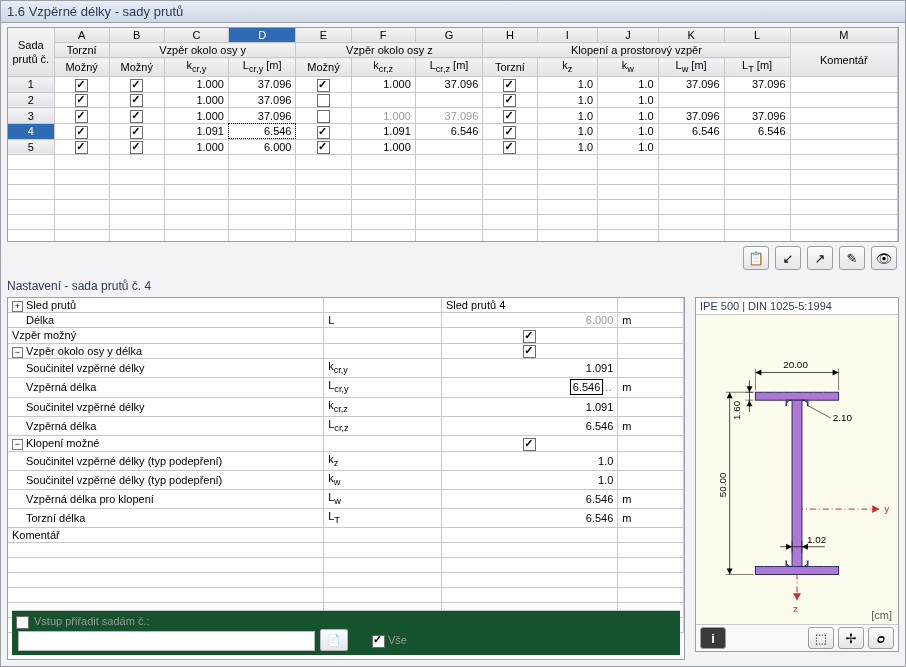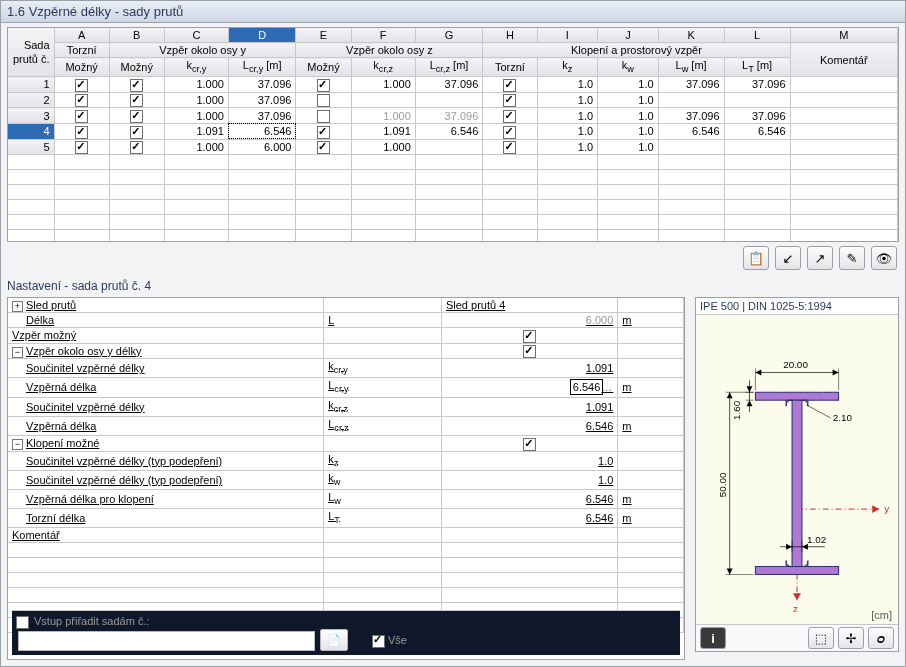--- a/index.html
+++ b/index.html
@@ -3,49 +3,49 @@
 <meta charset="utf-8">
 <style>
   html,body{margin:0;padding:0;font-family:"Segoe UI",Tahoma,sans-serif;font-size:11px;color:#000;background:#e8e8ea;}
   .window{width:906px;height:667px;background:#f3f3f5;border:1px solid #9aa0a8;box-sizing:border-box;position:relative;}
   .title{background:linear-gradient(#e9eef6,#cdd7e4);padding:3px 6px;color:#2b3a5e;font-size:13px;border-bottom:1px solid #9aa0a8;}
   .grid-area{position:absolute;left:6px;top:26px;right:6px;height:213px;border:1px solid #9aa0a8;background:#fff;overflow:hidden;}
   table{border-collapse:collapse;width:100%;}
   .main-grid td,.main-grid th{border-right:1px solid #c8c8cc;border-bottom:1px solid #c8c8cc;padding:0 4px;height:14px;line-height:14px;font-size:11px;overflow:hidden;white-space:nowrap;}
   .main-grid th{background:linear-gradient(#f4f4f7,#e2e2e7);font-weight:normal;text-align:center;}
   .main-grid th.col{height:14px;}
-  .main-grid .rowhead{background:linear-gradient(#f4f4f7,#e2e2e7);text-align:right;width:38px;}
+  .main-grid .rowhead{background:linear-gradient(#f4f4f7,#e2e2e7);text-align:center;width:38px;}
   .main-grid td{text-align:right;}
   .main-grid td.chk{text-align:center;}
   .main-grid .sel-row .rowhead{background:#2f6ab5;color:#fff;}
   .main-grid .sel-col{background:#2f6ab5 !important;color:#fff;}
   .main-grid .empty td{height:14px;}
   .grey{color:#9a9a9a;}
   .dotted{outline:1px dotted #000;outline-offset:-1px;}
   
   .cb{display:inline-block;width:11px;height:11px;border:1px solid #6e6e6e;background:#fff;vertical-align:middle;position:relative;}
   .cb.checked::after{content:"✓";position:absolute;top:-3px;left:0;font-size:11px;font-weight:bold;color:#000;}
   
   .tbar{position:absolute;right:8px;top:245px;display:flex;gap:6px;}
   .tbtn{width:24px;height:22px;border:1px solid #9aa0a8;border-radius:3px;background:linear-gradient(#fdfdfe,#e5e5e9);display:flex;align-items:center;justify-content:center;font-size:13px;cursor:pointer;}
   
   .bottom{position:absolute;left:6px;right:6px;top:278px;bottom:6px;}
   .bottom-title{color:#2b3a5e;font-size:12px;margin-bottom:2px;}
   .prop-panel{position:absolute;left:0;top:18px;width:678px;bottom:0;border:1px solid #9aa0a8;background:#fff;box-sizing:border-box;}
-  .prop-grid{width:100%;border-collapse:collapse;text-decoration:underline;}
+  .prop-grid{width:100%;border-collapse:collapse;}
   .prop-grid td{border-right:1px solid #c8c8cc;border-bottom:1px solid #c8c8cc;height:14px;line-height:14px;font-size:11px;padding:0 4px;white-space:nowrap;}
   .prop-grid .c0{width:300px;}
   .prop-grid .c1{width:115px;}
   .prop-grid .c2{width:175px;text-align:right;}
   .prop-grid .c3{width:60px;}
   .prop-grid .empt td{height:14px;}
   .tree{display:inline-block;width:9px;height:9px;border:1px solid #777;text-align:center;line-height:8px;font-size:9px;margin-right:3px;background:#fff;}
   .val-sel{border:1px solid #000;display:inline-block;padding:0 2px;margin-right:-2px;}
   
-  .foot{position:absolute;left:4px;right:4px;bottom:4px;height:44px;border-top:1px solid #c8c8cc;background:#0f172a;}
+  .foot{position:absolute;left:4px;right:4px;bottom:4px;height:44px;border-top:1px solid #c8c8cc;background:#14532d;}
   .foot .cb{margin:5px 4px 0 4px;}
   .foot-label{position:absolute;left:22px;top:4px;color:#9a9a9a;}
   .foot-input{position:absolute;left:6px;bottom:4px;width:295px;height:18px;border:1px solid #b8b8bc;background:#fff;}
   .foot-btn{position:absolute;left:308px;bottom:4px;width:26px;height:20px;border:1px solid #b8b8bc;border-radius:2px;background:linear-gradient(#fdfdfe,#e5e5e9);color:#999;display:flex;align-items:center;justify-content:center;}
   .foot-all{position:absolute;left:360px;bottom:7px;color:#9a9a9a;}
   
   .preview{position:absolute;right:0;top:18px;width:204px;bottom:8px;border:1px solid #9aa0a8;background:#fcfced;box-sizing:border-box;}
   .preview-title{background:#fff;border-bottom:1px solid #c8c8cc;padding:2px 4px;color:#2b3a5e;font-size:11px;}
   .preview-canvas{position:absolute;left:0;top:18px;right:0;bottom:28px;}
   .preview-unit{position:absolute;right:6px;bottom:30px;color:#5b5b5b;font-size:11px;}
@@ -308,21 +308,21 @@
               <td class="c2 grey">6.000</td>
               <td class="c3">m</td>
             </tr>
             <tr>
               <td class="c0" style="padding-left: 4px;"><span>Vzpěr možný</span></td>
               <td class="c1"></td>
               <td class="c2" style="text-align: center;"><span class="cb checked"></span></td>
               <td class="c3"></td>
             </tr>
             <tr>
-              <td class="c0" style="padding-left: 4px;"><span class="tree">−</span><span>Vzpěr okolo osy y délky</span></td>
+              <td class="c0" style="padding-left: 4px;"><span class="tree">−</span><span>Vzpěr okolo osy y délka</span></td>
               <td class="c1"></td>
               <td class="c2" style="text-align: center;"><span class="cb checked"></span></td>
               <td class="c3"></td>
             </tr>
             <tr>
               <td class="c0" style="padding-left: 18px;"><span>Součinitel vzpěrné délky</span></td>
               <td class="c1">k<sub>cr,y</sub></td>
               <td class="c2">1.091</td>
               <td class="c3"></td>
             </tr>

